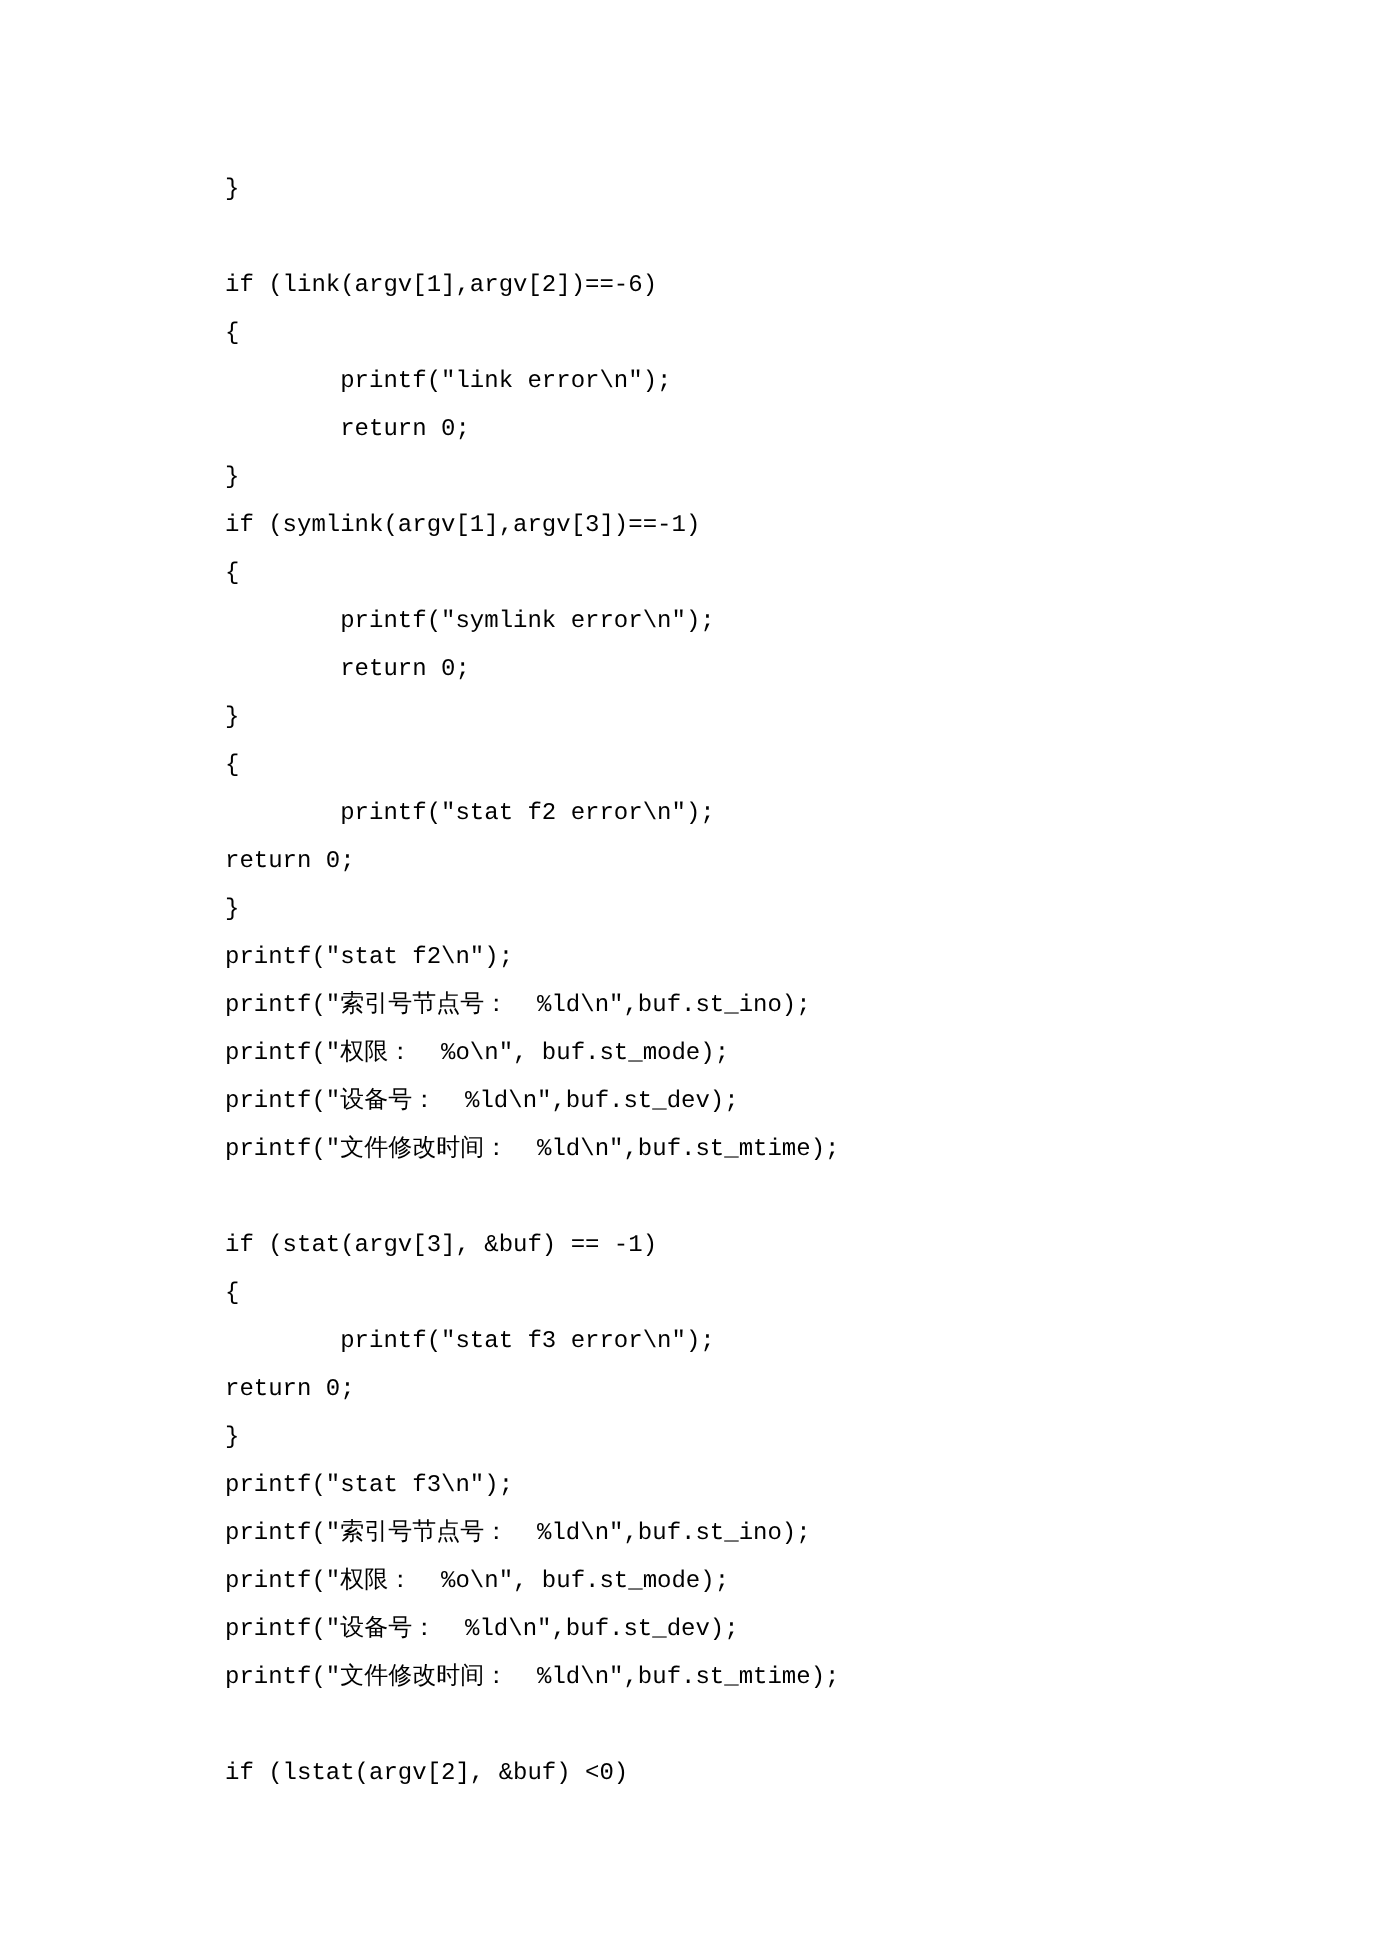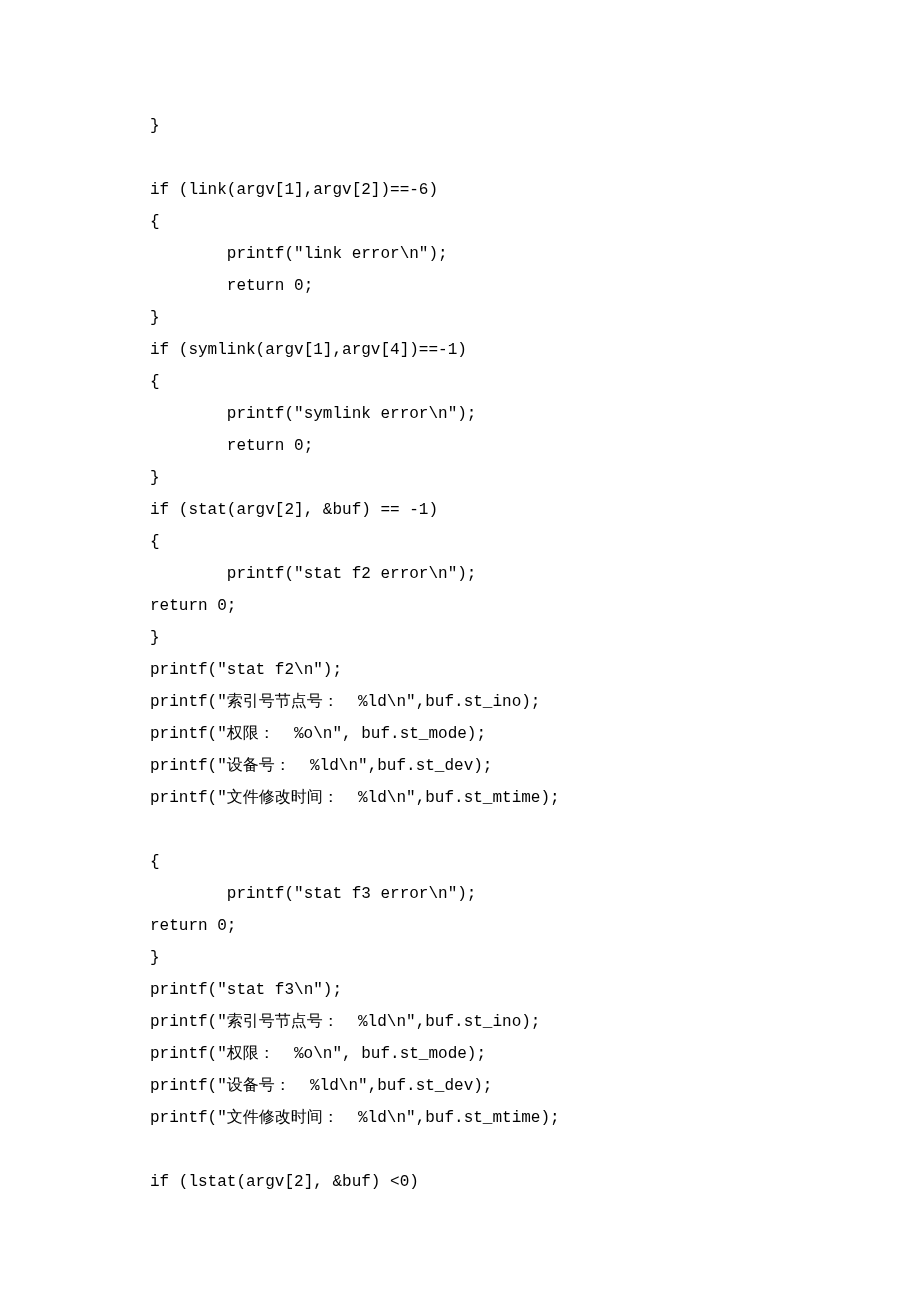--- a/index.html
+++ b/index.html
@@ -28,36 +28,36 @@
 <body>
 
 <div class="page">
   <div class="code-line">}</div>
   <div class="blank-line"></div>
   <div class="code-line">if (link(argv[1],argv[2])==-6)</div>
   <div class="code-line">{</div>
   <div class="code-line">        printf("link error\n");</div>
   <div class="code-line">        return 0;</div>
   <div class="code-line">}</div>
-  <div class="code-line">if (symlink(argv[1],argv[4])==-1)</div>
+  <div class="code-line">if (symlink(argv[1],argv[3])==-1)</div>
   <div class="code-line">{</div>
   <div class="code-line">        printf("symlink error\n");</div>
   <div class="code-line">        return 0;</div>
   <div class="code-line">}</div>
-  <div class="code-line">if (stat(argv[2], &amp;buf) == -1)</div>
   <div class="code-line">{</div>
   <div class="code-line">        printf("stat f2 error\n");</div>
   <div class="code-line">return 0;</div>
   <div class="code-line">}</div>
   <div class="code-line">printf("stat f2\n");</div>
   <div class="code-line">printf("索引号节点号：  %ld\n",buf.st_ino);</div>
   <div class="code-line">printf("权限：  %o\n", buf.st_mode);</div>
   <div class="code-line">printf("设备号：  %ld\n",buf.st_dev);</div>
   <div class="code-line">printf("文件修改时间：  %ld\n",buf.st_mtime);</div>
   <div class="blank-line"></div>
+  <div class="code-line">if (stat(argv[3], &amp;buf) == -1)</div>
   <div class="code-line">{</div>
   <div class="code-line">        printf("stat f3 error\n");</div>
   <div class="code-line">return 0;</div>
   <div class="code-line">}</div>
   <div class="code-line">printf("stat f3\n");</div>
   <div class="code-line">printf("索引号节点号：  %ld\n",buf.st_ino);</div>
   <div class="code-line">printf("权限：  %o\n", buf.st_mode);</div>
   <div class="code-line">printf("设备号：  %ld\n",buf.st_dev);</div>
   <div class="code-line">printf("文件修改时间：  %ld\n",buf.st_mtime);</div>
   <div class="blank-line"></div>

